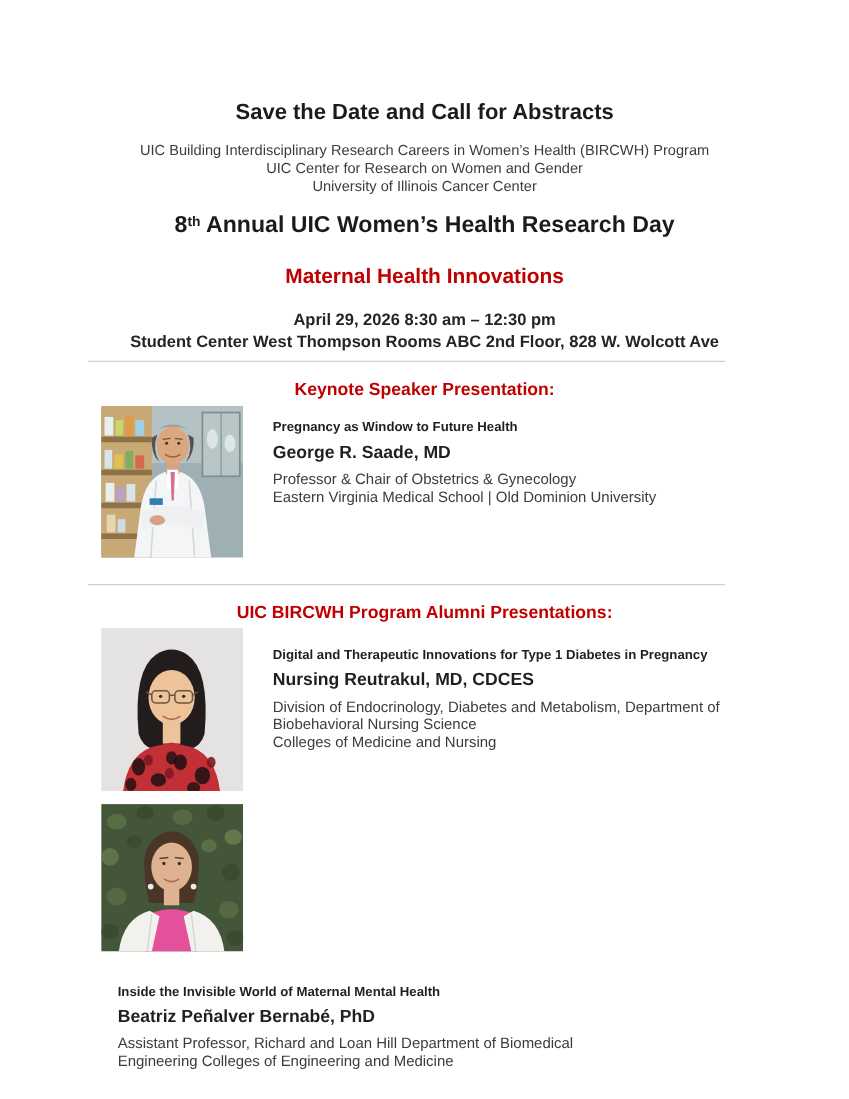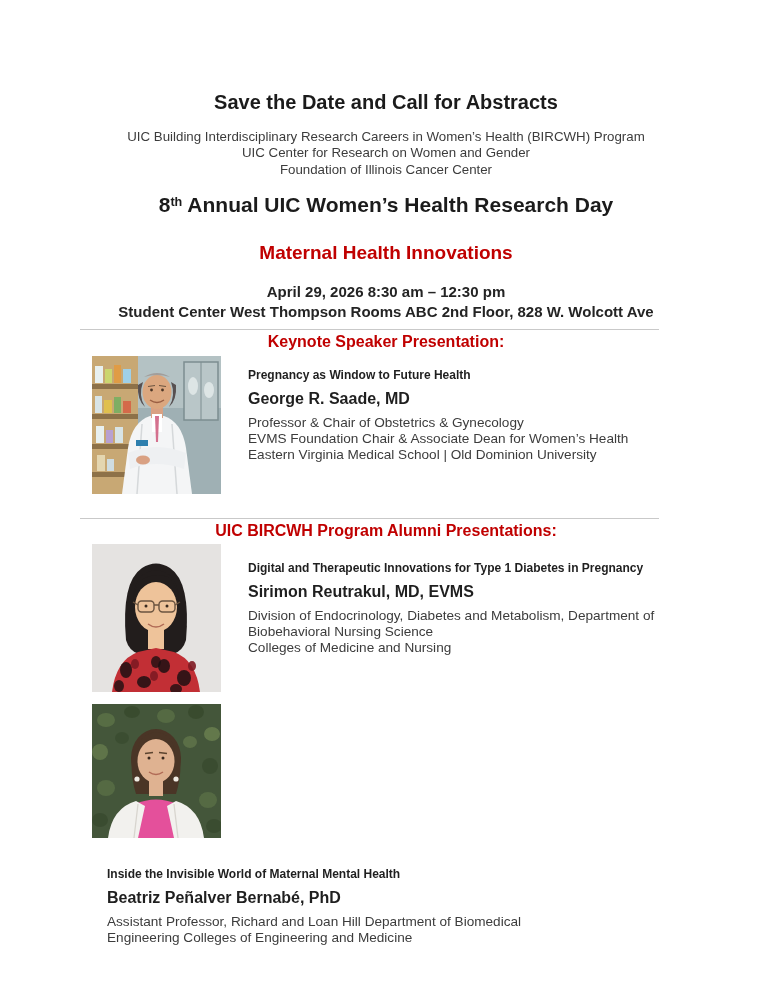--- a/index.html
+++ b/index.html
@@ -10,21 +10,21 @@
   .inner{margin:0 80px;width:612px;}
   .center{text-align:center;}
   .page-title{font-size:20px;font-weight:bold;color:#1b1b1b;line-height:23px;}
   .orgs{margin-top:15px;font-size:13.3px;line-height:16.4px;color:#3c3c3c;}
   .event-title{margin-top:15px;font-size:21px;font-weight:bold;color:#1b1b1b;line-height:24px;}
   .event-title sup{font-size:0.6em;position:relative;top:-0.5em;vertical-align:baseline;}
   .theme{margin-top:22px;font-size:19px;font-weight:bold;color:#C00000;line-height:22px;}
   .when{margin-top:18px;font-size:15px;font-weight:bold;color:#242424;line-height:19.3px;}
   hr.divider{border:none;border-top:1px solid #c9c9c9;margin:8px 0 0 0;height:0;}
   hr.divider.second{margin-top:24px;}
-  .section-heading{margin-top:2px;font-size:16px;font-weight:bold;color:#C00000;line-height:19px;text-align:center;}
+  .section-heading{margin-top:16px;font-size:16px;font-weight:bold;color:#C00000;line-height:19px;text-align:center;}
   .speaker-row{display:flex;margin-top:5px;}
   .speaker-row.row2{margin-top:4px;}
   .speaker-row.row3{margin-top:12px;flex-direction:column;}
   .photo{flex:none;width:129px;margin-left:12px;}
   .photo svg{display:block;width:129px;height:auto;}
   .speaker-info{margin-left:27px;width:444px;padding-top:8px;}
   .row2 .speaker-info{padding-top:13px;}
   .row3 .speaker-info{padding-top:25px;}
   .talk-title{font-size:12px;font-weight:bold;color:#1f1f1f;line-height:22px;}
   .speaker-name{font-size:16px;font-weight:bold;color:#1f1f1f;line-height:24px;margin-top:1px;}
@@ -36,21 +36,21 @@
 <body>
 
 <div class="page">
   <div class="inner">
 
     <div class="page-title center">Save the Date and Call for Abstracts</div>
 
     <div class="orgs center">
       <div>UIC Building Interdisciplinary Research Careers in Women’s Health (BIRCWH) Program</div>
       <div>UIC Center for Research on Women and Gender</div>
-      <div>Foundation of Illinois Cancer Center</div>
+      <div>University of Illinois Cancer Center</div>
     </div>
 
     <div class="event-title center"><span>8</span><sup>th</sup><span> Annual UIC Women’s Health Research Day</span></div>
 
     <div class="theme center">Maternal Health Innovations</div>
 
     <div class="when center">
       <div>April 29, 2026 8:30 am – 12:30 pm</div>
       <div>Student Center West Thompson Rooms ABC 2nd Floor, 828 W. Wolcott Ave</div>
     </div>
@@ -103,21 +103,20 @@
           <circle cx="70.5" cy="34" r="1.4" fill="#4a3526"></circle>
           <path d="M56,30.5 L63,29.5 M67,29.5 L74,30.5" stroke="#6b5440" stroke-width="1.2" fill="none"></path>
           <path d="M58,44 Q65,49 72,44" stroke="#9a5f43" stroke-width="1.4" fill="none"></path>
         </svg>
       </div>
       <div class="speaker-info">
         <div class="talk-title">Pregnancy as Window to Future Health</div>
         <div class="speaker-name">George R. Saade, MD</div>
         <div class="details">
           <div class="detail">Professor &amp; Chair of Obstetrics &amp; Gynecology</div>
-          <div class="detail">EVMS Foundation Chair &amp; Associate Dean for Women’s Health</div>
           <div class="detail">Eastern Virginia Medical School | Old Dominion University</div>
         </div>
       </div>
     </div>
 
     <hr class="divider second">
 
     <div class="section-heading">UIC BIRCWH Program Alumni Presentations:</div>
 
     <div class="speaker-row row2">
@@ -143,21 +142,21 @@
           <ellipse cx="64" cy="118" rx="5" ry="6" fill="#1d0f12" opacity="0.8"></ellipse>
           <ellipse cx="27" cy="142" rx="5" ry="6" fill="#1d0f12" opacity="0.8"></ellipse>
           <ellipse cx="84" cy="145" rx="6" ry="5" fill="#1d0f12" opacity="0.8"></ellipse>
           <ellipse cx="43" cy="120" rx="4" ry="5" fill="#7e1a22" opacity="0.9"></ellipse>
           <ellipse cx="62" cy="132" rx="4" ry="5" fill="#7e1a22" opacity="0.9"></ellipse>
           <ellipse cx="100" cy="122" rx="4" ry="5" fill="#7e1a22" opacity="0.9"></ellipse>
         </svg>
       </div>
       <div class="speaker-info">
         <div class="talk-title">Digital and Therapeutic Innovations for Type 1 Diabetes in Pregnancy</div>
-        <div class="speaker-name">Sirimon Reutrakul, MD, EVMS</div>
+        <div class="speaker-name">Nursing Reutrakul, MD, CDCES</div>
         <div class="details">
           <div class="detail narrow">Division of Endocrinology, Diabetes and Metabolism, Department of Biobehavioral Nursing Science</div>
           <div class="detail">Colleges of Medicine and Nursing</div>
         </div>
       </div>
     </div>
 
     <div class="speaker-row row3">
       <div class="photo">
         <svg viewBox="0 0 129 134" xmlns="http://www.w3.org/2000/svg">

